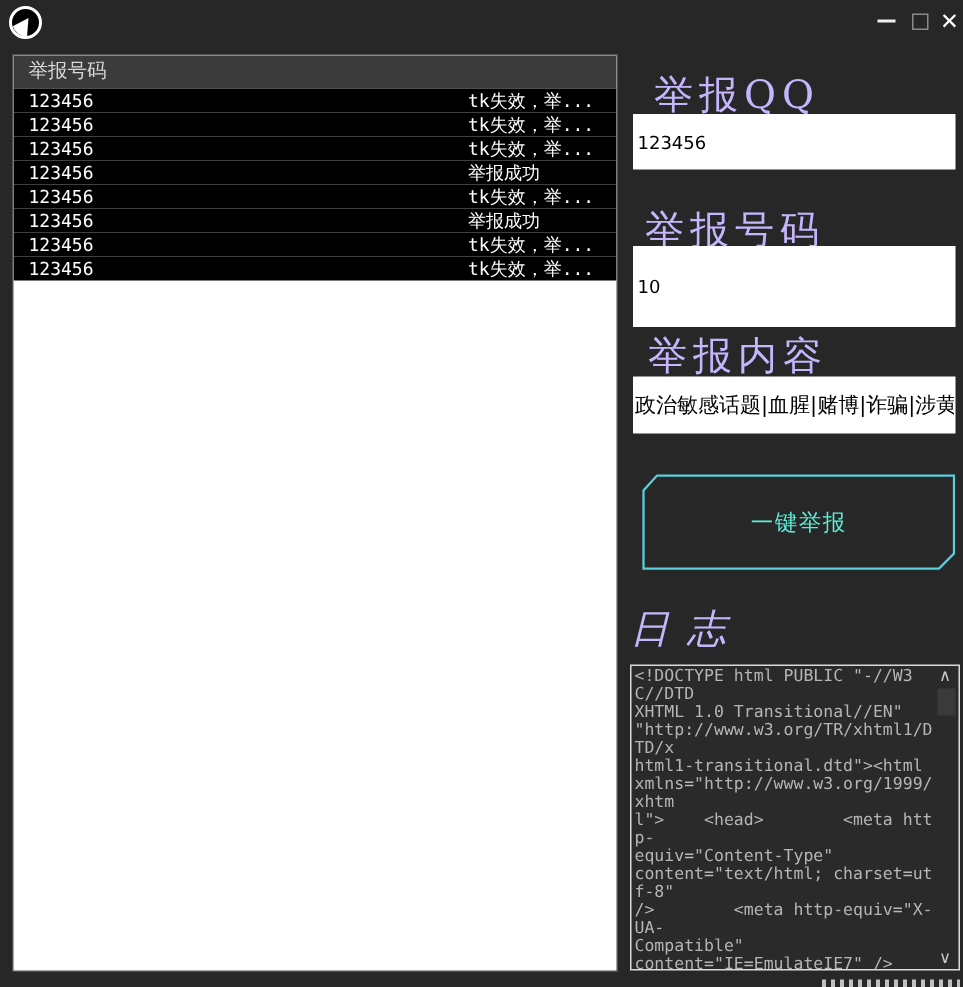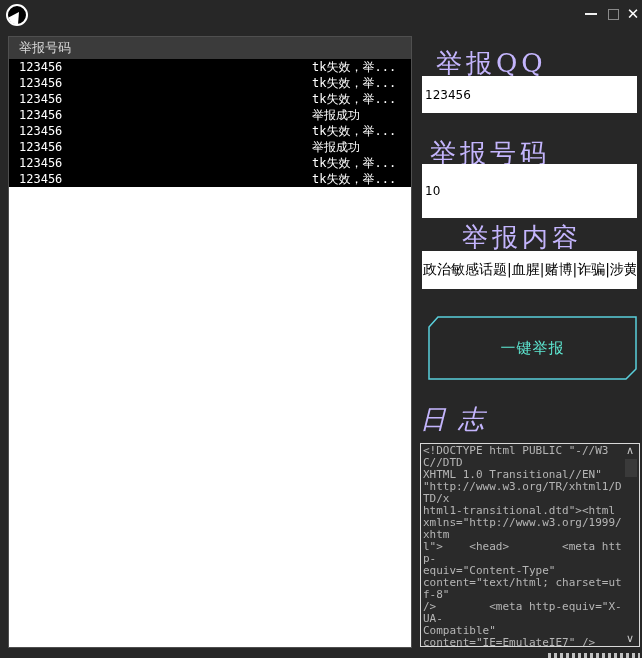--- a/index.html
+++ b/index.html
@@ -39,21 +39,21 @@
   .field-label {
     position:absolute;
     color:#c4b5fd;
     font-family:"DejaVu Serif", serif;
     font-size:26px;
     letter-spacing:4px;
     white-space:nowrap;
   }
   .lbl-qq      { left:436px; top:46px; }
   .lbl-count   { left:430px; top:136px; }
-  .lbl-content { left:432px; top:220px;margin-left:30px; }
+  .lbl-content { left:432px; top:220px; }
   .lbl-log     { left:420px; top:402px; letter-spacing:12px;font-style:italic; }
 
   .txt-input {
     position:absolute; left:422px; width:215px;
     background:#ffffff; border:none; outline:none;
     color:#000000; font-family:"DejaVu Sans", sans-serif;
     padding:0 3px;
   }
   .in-qq      { top:76px;  height:37px; font-size:12px; }
   .in-count   { top:164px; height:54px; font-size:12px; }

